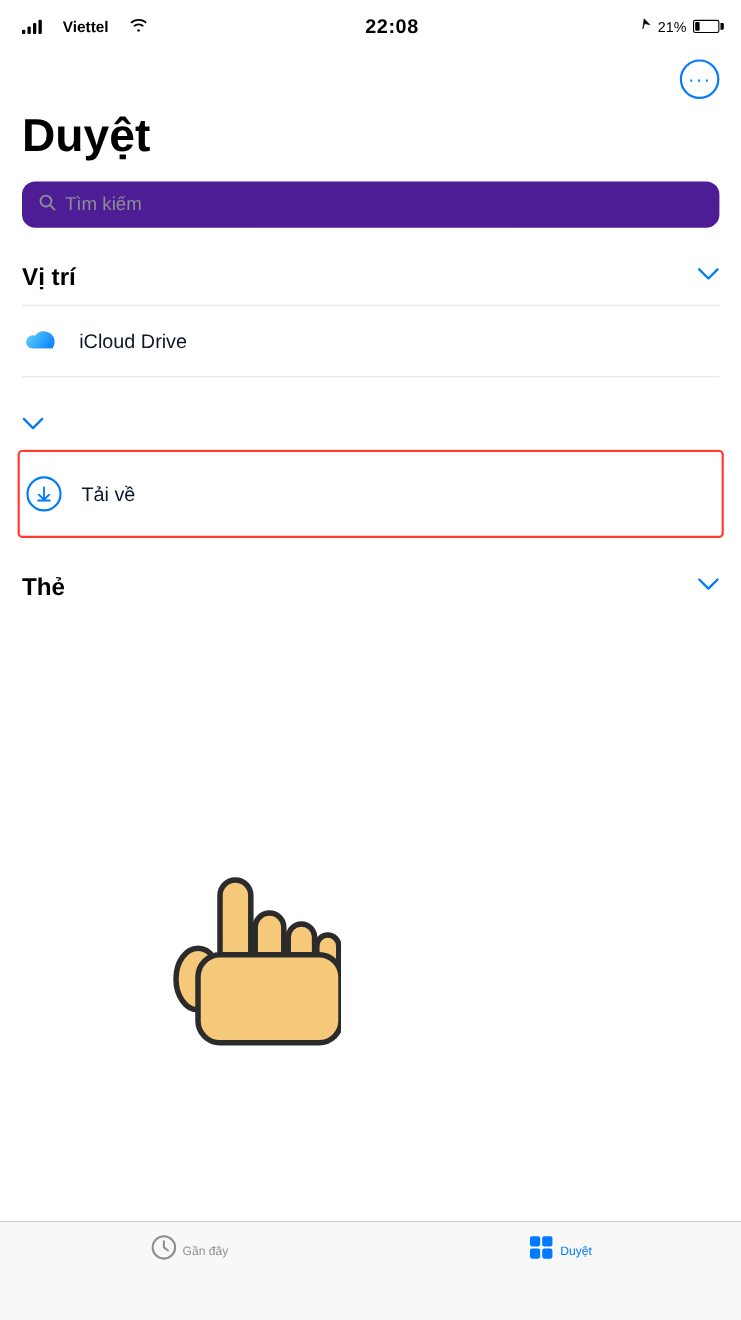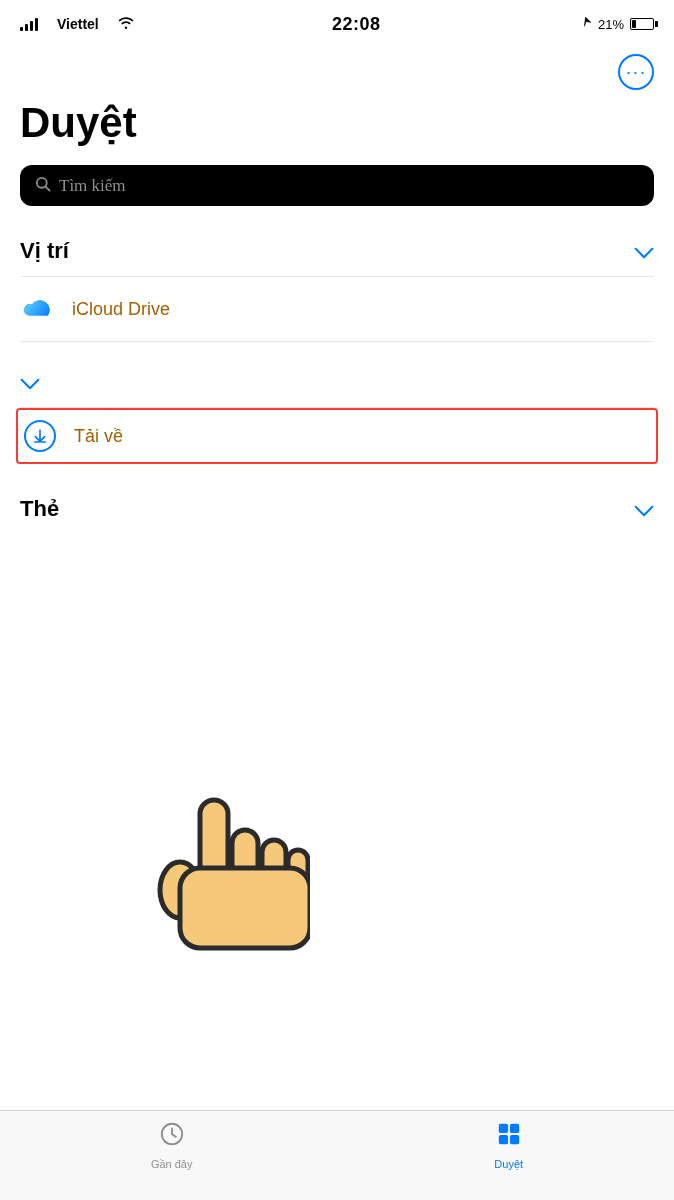--- a/index.html
+++ b/index.html
@@ -116,43 +116,42 @@
     .page-title {
       font-size: 42px;
       font-weight: 800;
       color: #000;
       margin-bottom: 18px;
       margin-top: 4px;
     }
 
     
     .search-bar {
-      background: #000000;
+      background: #4c1d95;
       border-radius: 12px;
       display: flex;
       align-items: center;
       padding: 10px 14px;
       gap: 8px;
       margin-bottom: 28px;
-      font-family: Liberation Serif, serif;
     }
     .search-icon-svg {
       color: #8E8E93;
       font-size: 16px;
     }
     .search-placeholder {
       color: #8E8E93;
       font-size: 17px;
     }
 
     
     .section-header {
       display: flex;
       justify-content: space-between;
-      align-items: flex-end;
+      align-items: flex-start;
       margin-bottom: 12px;
       margin-top: 32px;
     }
     .section-title {
       font-size: 22px;
       font-weight: 700;
       color: #000;
     }
     .chevron-icon {
       color: #007AFF;
@@ -174,35 +173,35 @@
     .item-icon {
       width: 36px;
       height: 36px;
       display: flex;
       align-items: center;
       justify-content: center;
       flex-shrink: 0;
     }
     .item-label {
       font-size: 18px;
-      color: #a16207;
+      color: #0f172a;
     }
 
     
     .icloud-icon {
       width: 36px;
       height: 24px;
     }
 
     
     .highlighted-item {
       border: 2.5px solid #FF3B30;
       border-radius: 4px;
       margin: 0 -4px;
-      padding: 8px 4px;
+      padding: 20px 4px;
     }
 
     
     .download-circle {
       width: 32px;
       height: 32px;
       border-radius: 50%;
       border: 2.5px solid #007AFF;
       display: flex;
       align-items: center;
@@ -240,21 +239,21 @@
       height: 90px;
       background: rgba(248,248,248,0.97);
       border-top: 1px solid #D1D1D6;
       display: flex;
       align-items: flex-start;
       justify-content: space-around;
       padding-top: 10px;
     }
     .tab-item {
       display: flex;
-      flex-direction: column;
+      flex-direction: row;
       align-items: center;
       gap: 4px;
       cursor: pointer;
     }
     .tab-icon {
       font-size: 26px;
     }
     .tab-label {
       font-size: 11px;
       color: #8E8E93;

